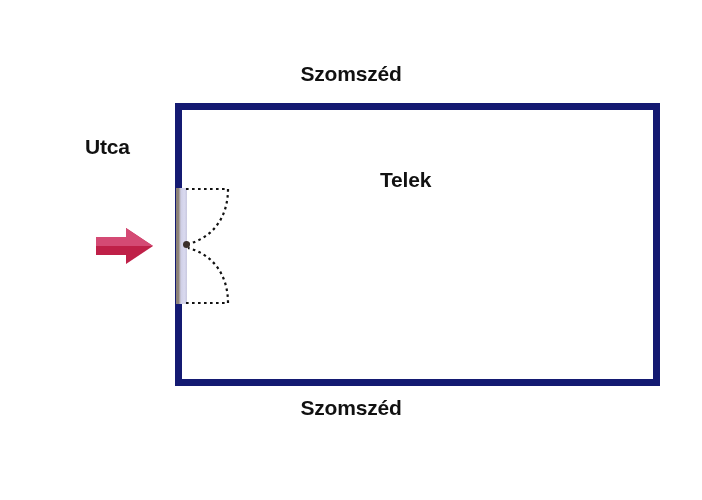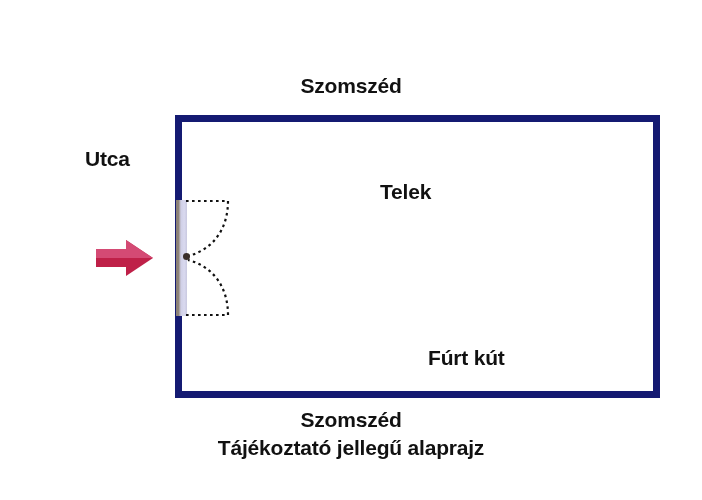--- a/index.html
+++ b/index.html
@@ -3,21 +3,21 @@
 <meta charset="utf-8">
 <style>
   html,body{margin:0;padding:0;}
   body{
     width:702px;height:500px;
     background:#ffffff;
     font-family:"Liberation Sans","DejaVu Sans",sans-serif;
     overflow:hidden;
     position:relative;
   }
-  #stage{position:absolute;left:0;top:12px;width:702px;height:448px;}
+  #stage{position:absolute;left:0;top:0;width:702px;height:448px;}
 
   .lbl{
     position:absolute;
     font-weight:bold;
     color:#111111;
     white-space:nowrap;
     letter-spacing:-0.2px;
   }
 
   
@@ -142,19 +142,17 @@
 
       <line x1="14" y1="117" x2="56" y2="117"></line>
       <path d="M56,117 C56,88 40,68 16,62"></path>
     </svg>
     <div id="gate-hinge"></div>
   </div>
 
   <div class="lbl" id="label-plot">Telek</div>
 
 
-  <div class="lbl" id="label-well">Fúrt kút</div>
 
   <div class="lbl" id="label-neighbour-bottom">Szomszéd</div>
 
-  <div class="lbl" id="label-caption">Tájékoztató jellegű alaprajz</div>
 
 </div>
 
 </body></html>

